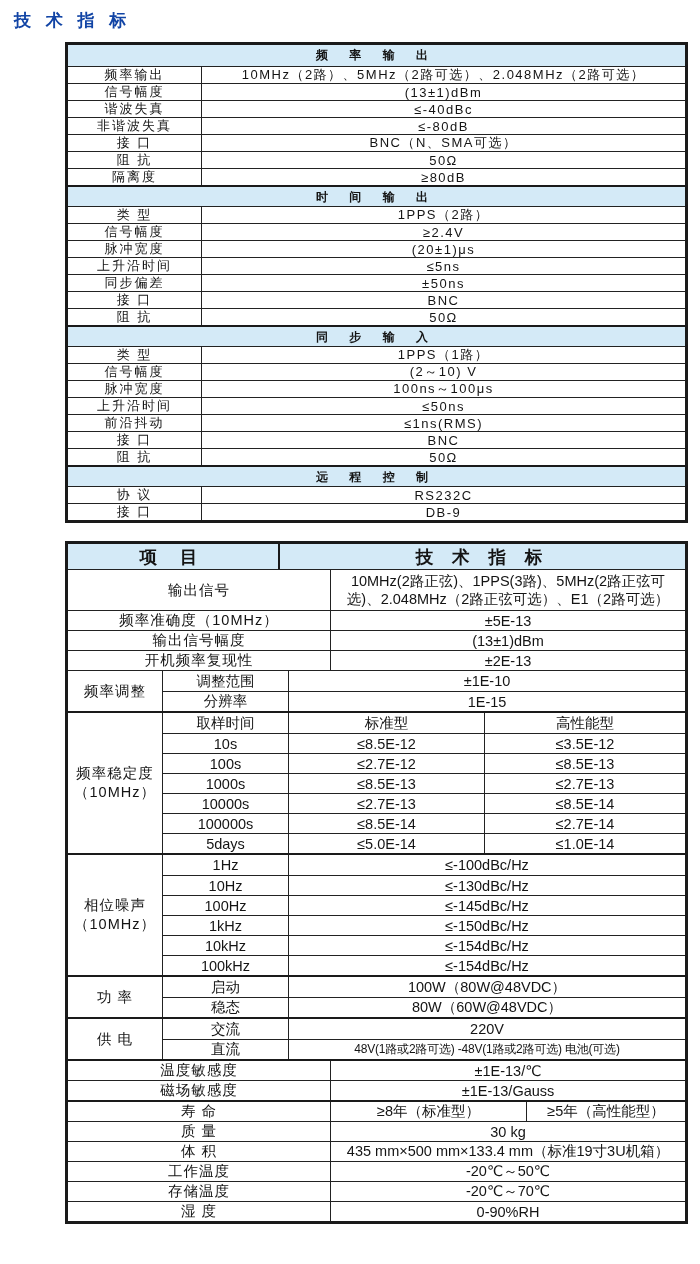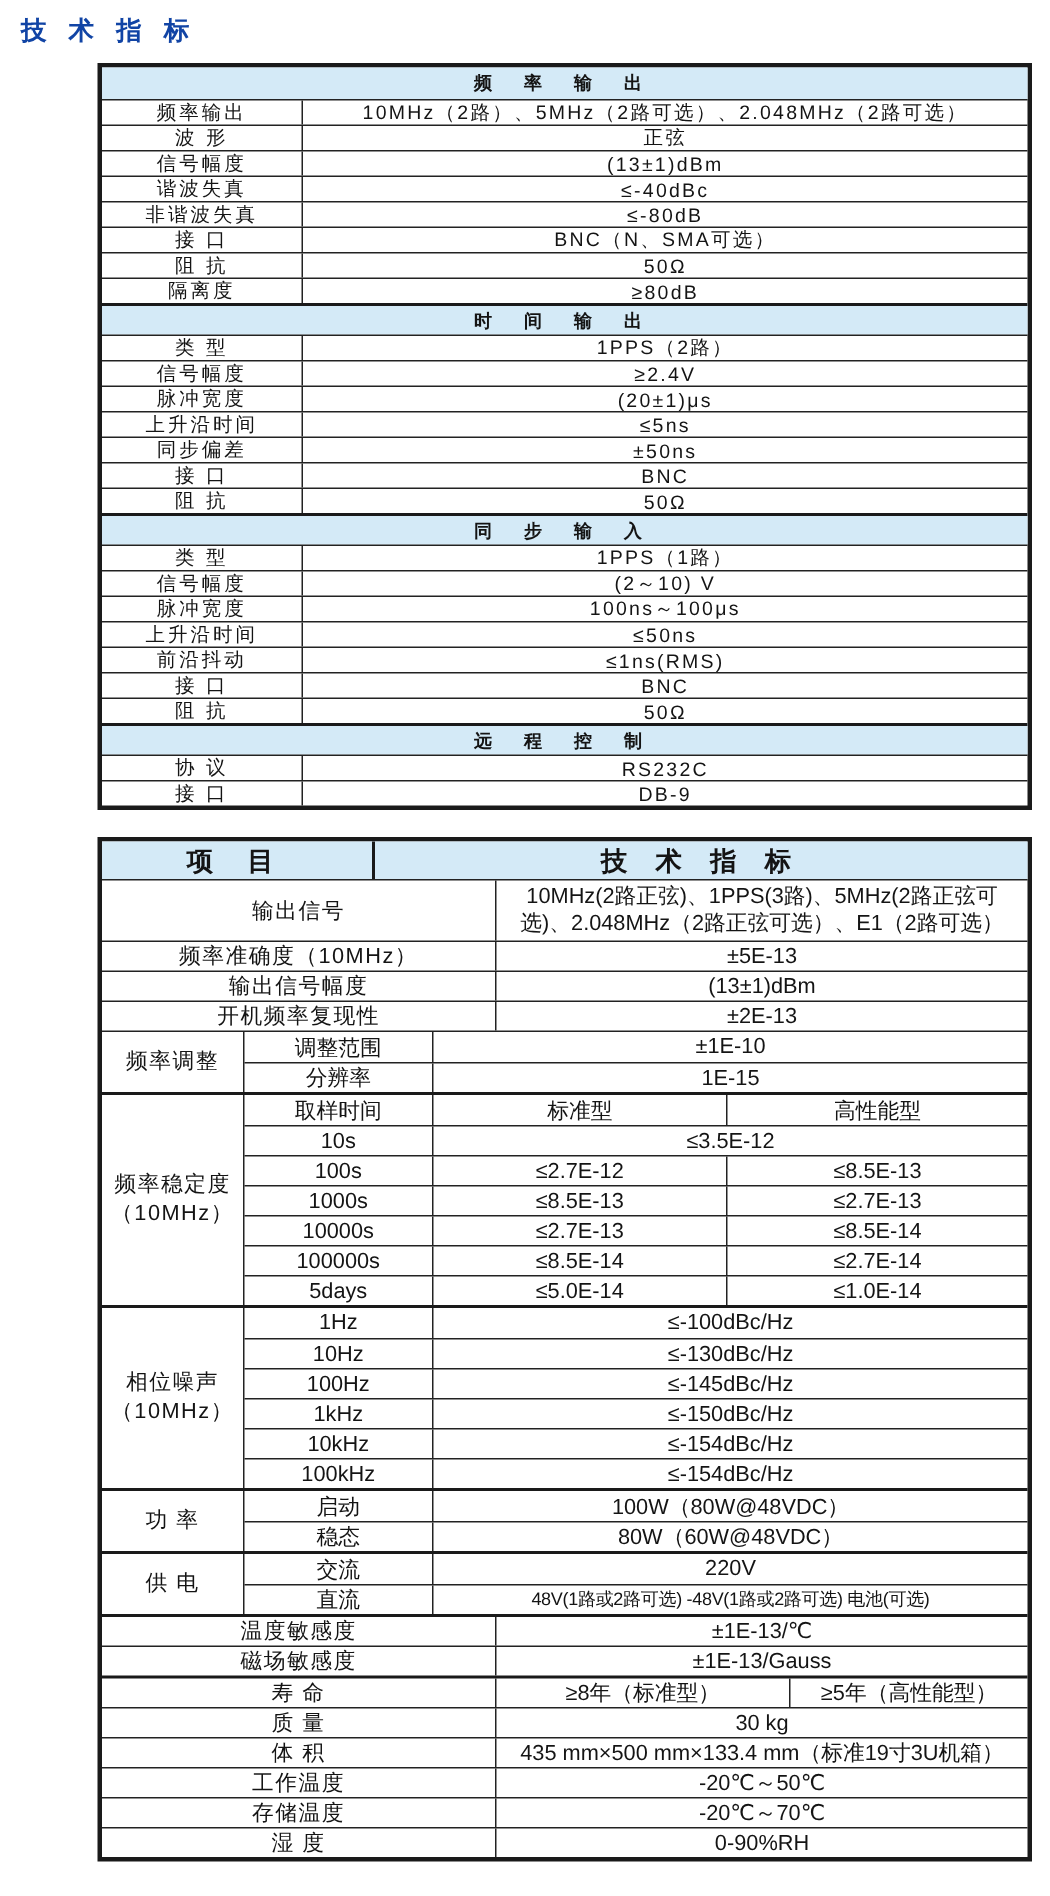--- a/index.html
+++ b/index.html
@@ -62,21 +62,21 @@
 
   
   .t2row { display: flex; border-top: 1px solid #222222; min-height: 20px; font-size: 14.5px; }
   .t2row.header {
     border-top: none;
     background: #d4eaf7;
     min-height: 25px;
     font-weight: bold;
     font-size: 17.5px;
   }
-  .t2row.header .hlbl { width: 182px; border-right: 2px solid #1a1a1a; letter-spacing: 9px; }
+  .t2row.header .hlbl { width: 212px; border-right: 2px solid #1a1a1a; letter-spacing: 9px; }
   .t2row.header .hval { flex: 1; letter-spacing: 7px; }
   .t2row .lbl2 { width: 263px; border-right: 1px solid #222222; letter-spacing: 1px; }
   .t2row .val { flex: 1; }
   .t2row.tall { min-height: 40px; }
   .t2row.tall .val { line-height: 18px; padding: 2px 6px; }
 
   .half  { width: 196px; border-right: 1px solid #222222; }
   .half2 { flex: 1; }
 
   .t2group { display: flex; border-top: 1px solid #222222; }
@@ -106,24 +106,20 @@
 
 <div class="page-title">技 术 指 标</div>
 
 <section id="table1" class="spec-table">
     <div class="sec-header">频 率 输 出</div>
     <div class="t1row">
       <div class="cell lbl">频率输出</div>
       <div class="cell val">10MHz（2路）、5MHz（2路可选）、2.048MHz（2路可选）</div>
     </div>
     <div class="t1row">
-      <div class="cell lbl">波  形</div>
-      <div class="cell val">正弦</div>
-    </div>
-    <div class="t1row">
       <div class="cell lbl">信号幅度</div>
       <div class="cell val">(13±1)dBm</div>
     </div>
     <div class="t1row">
       <div class="cell lbl">谐波失真</div>
       <div class="cell val">≤-40dBc</div>
     </div>
     <div class="t1row">
       <div class="cell lbl">非谐波失真</div>
       <div class="cell val">≤-80dB</div>
@@ -247,20 +243,21 @@
       <div class="glabel">频率稳定度
 （10MHz）</div>
       <div class="gbody">
         <div class="subrow">
           <div class="cell sub">取样时间</div>
           <div class="cell half">标准型</div>
           <div class="cell half2">高性能型</div>
         </div>
         <div class="subrow">
           <div class="cell sub">10s</div>
+          <div class="cell half">≤8.5E-12</div>
           <div class="cell half2">≤3.5E-12</div>
         </div>
         <div class="subrow">
           <div class="cell sub">100s</div>
           <div class="cell half">≤2.7E-12</div>
           <div class="cell half2">≤8.5E-13</div>
         </div>
         <div class="subrow">
           <div class="cell sub">1000s</div>
           <div class="cell half">≤8.5E-13</div>

